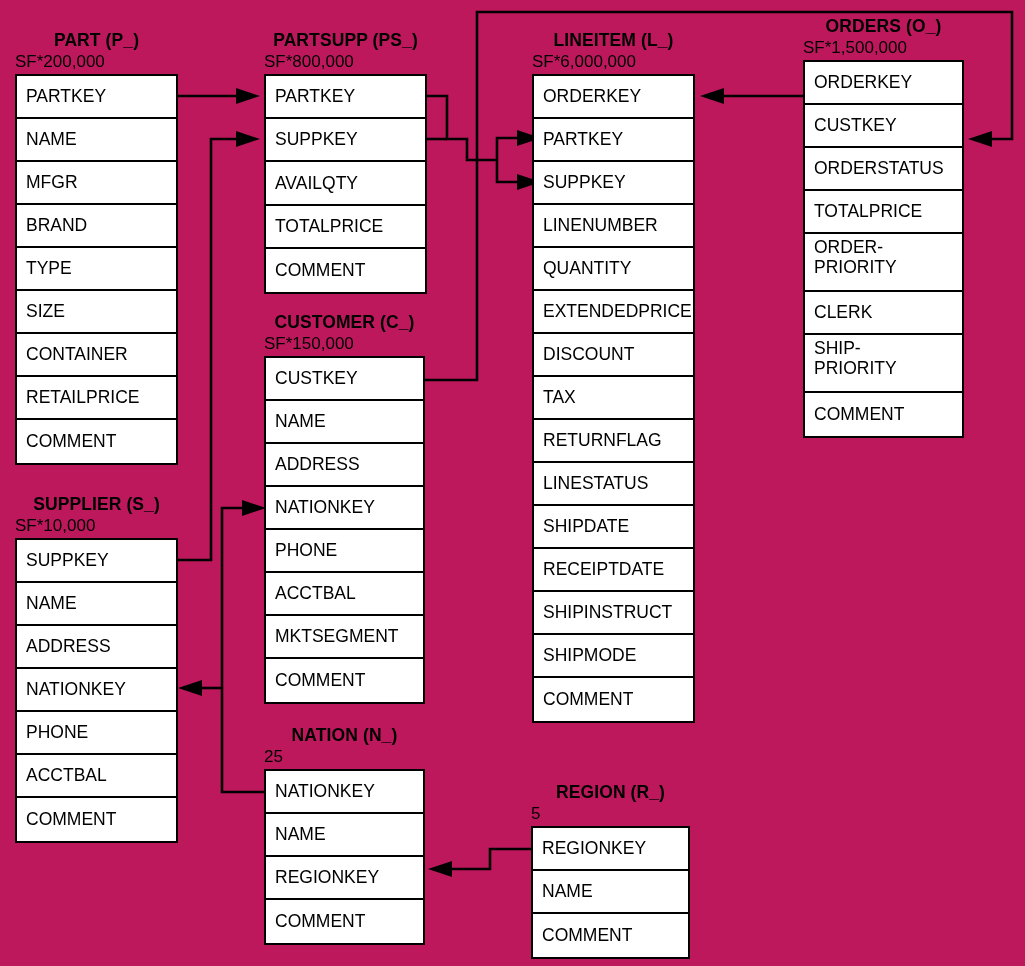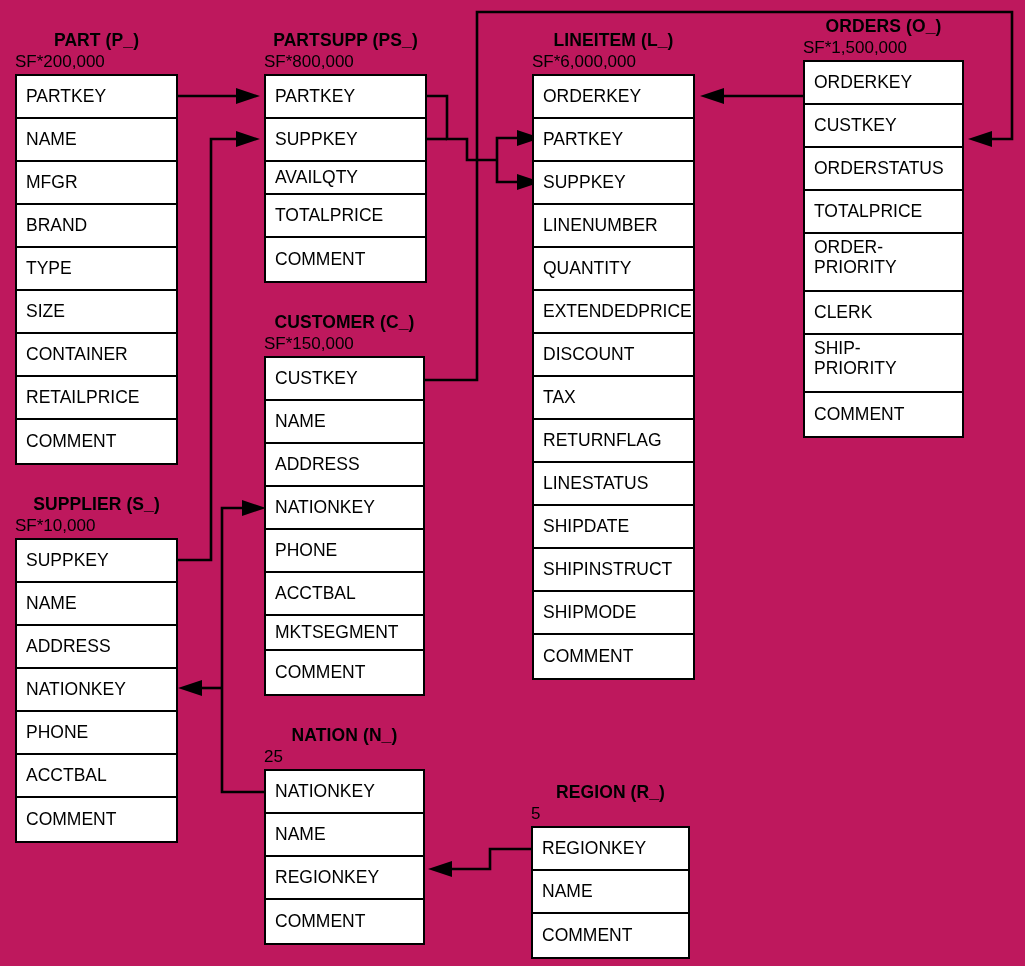--- a/index.html
+++ b/index.html
@@ -159,37 +159,37 @@
       <div class="field" style="height:43px">COMMENT</div>
     </div>
   </div>
 
   <div class="entity" style="left:264px; top:30px; width:163px;">
     <div class="entity-title">PARTSUPP (PS_)</div>
     <div class="entity-card">SF*800,000</div>
     <div class="entity-box">
       <div class="field" style="height:43px">PARTKEY</div>
       <div class="field" style="height:43px">SUPPKEY</div>
-      <div class="field" style="height:33px">AVAILQTY</div>
+      <div class="field" style="height:44px">AVAILQTY</div>
       <div class="field" style="height:43px">TOTALPRICE</div>
       <div class="field" style="height:43px">COMMENT</div>
     </div>
   </div>
 
   <div class="entity" style="left:264px; top:312px; width:161px;">
     <div class="entity-title">CUSTOMER (C_)</div>
     <div class="entity-card">SF*150,000</div>
     <div class="entity-box">
       <div class="field" style="height:43px">CUSTKEY</div>
       <div class="field" style="height:43px">NAME</div>
       <div class="field" style="height:43px">ADDRESS</div>
       <div class="field" style="height:43px">NATIONKEY</div>
       <div class="field" style="height:43px">PHONE</div>
       <div class="field" style="height:43px">ACCTBAL</div>
-      <div class="field" style="height:35px">MKTSEGMENT</div>
+      <div class="field" style="height:43px">MKTSEGMENT</div>
       <div class="field" style="height:43px">COMMENT</div>
     </div>
   </div>
 
   <div class="entity" style="left:264px; top:725px; width:161px;">
     <div class="entity-title">NATION (N_)</div>
     <div class="entity-card">25</div>
     <div class="entity-box">
       <div class="field" style="height:43px">NATIONKEY</div>
       <div class="field" style="height:43px">NAME</div>
@@ -206,20 +206,21 @@
       <div class="field" style="height:43px">PARTKEY</div>
       <div class="field" style="height:43px">SUPPKEY</div>
       <div class="field" style="height:43px">LINENUMBER</div>
       <div class="field" style="height:43px">QUANTITY</div>
       <div class="field" style="height:43px">EXTENDEDPRICE</div>
       <div class="field" style="height:43px">DISCOUNT</div>
       <div class="field" style="height:43px">TAX</div>
       <div class="field" style="height:43px">RETURNFLAG</div>
       <div class="field" style="height:43px">LINESTATUS</div>
       <div class="field" style="height:43px">SHIPDATE</div>
+      <div class="field" style="height:43px">RECEIPTDATE</div>
       <div class="field" style="height:43px">SHIPINSTRUCT</div>
       <div class="field" style="height:43px">SHIPMODE</div>
       <div class="field" style="height:43px">COMMENT</div>
     </div>
   </div>
 
   <div class="entity" style="left:803px; top:16px; width:161px;">
     <div class="entity-title">ORDERS (O_)</div>
     <div class="entity-card">SF*1,500,000</div>
     <div class="entity-box">

